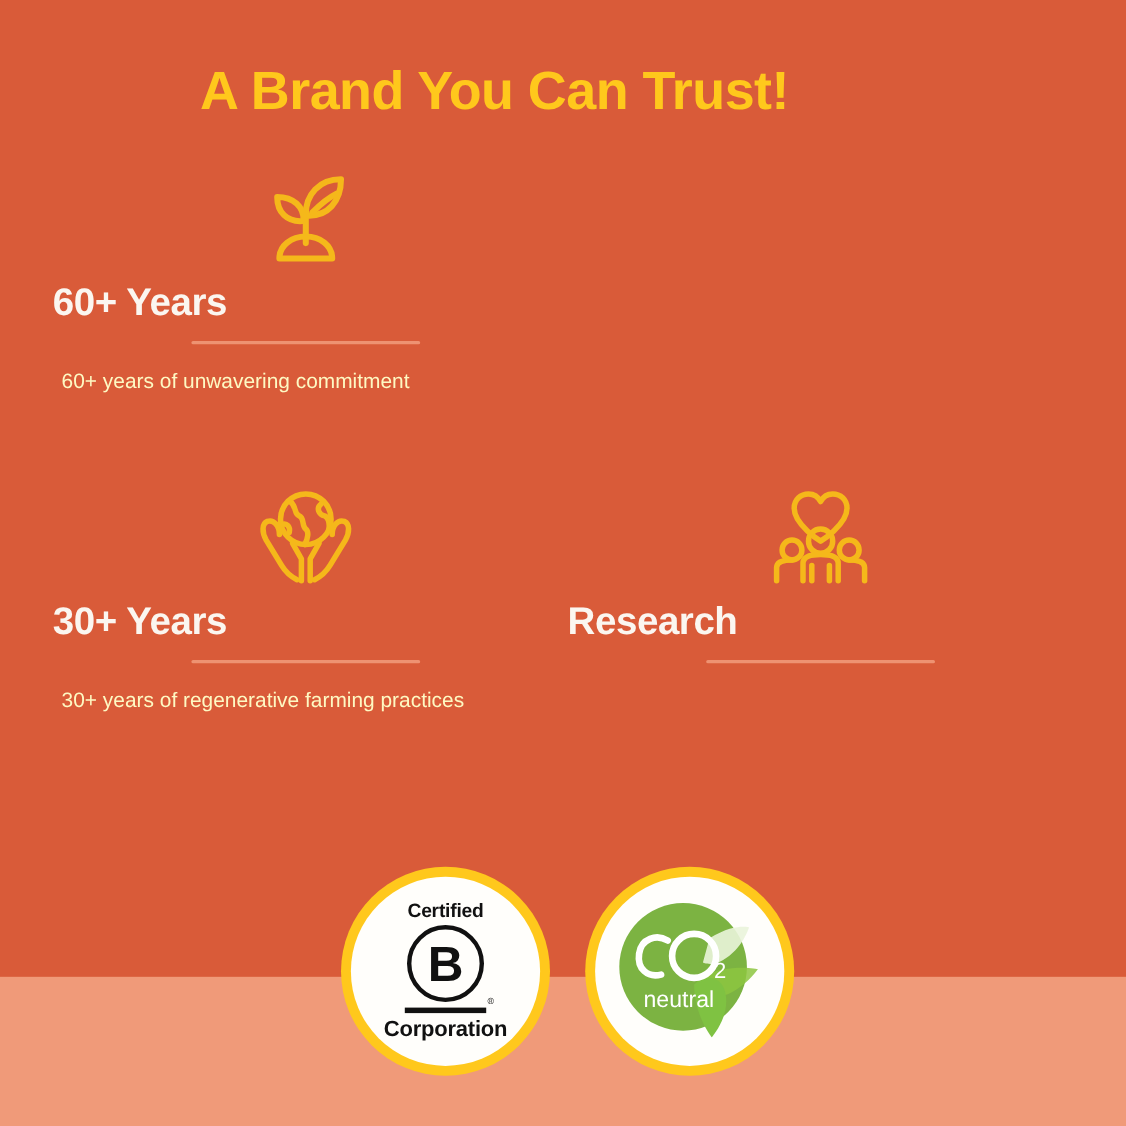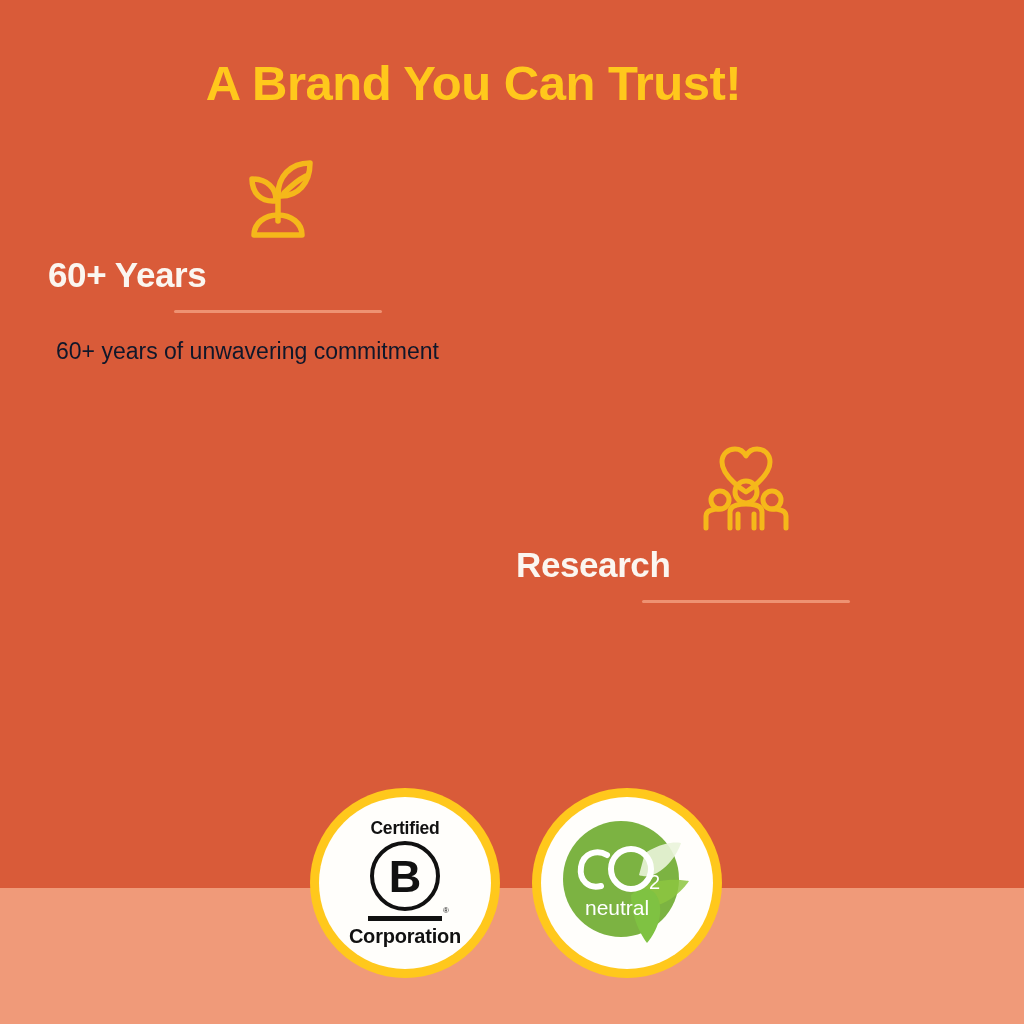--- a/index.html
+++ b/index.html
@@ -38,21 +38,20 @@
     position: absolute;
     left: 0;
     top: 55px;
     width: 899px;
     text-align: center;
     font-size: 49px;
     font-weight: bold;
     letter-spacing: -0.5px;
     color: #FFC81C;
     white-space: nowrap;
-    padding-left: 24px;
   }
 
   
   .features {
     position: absolute;
     left: 0;
     top: 150px;
     width: 1024px;
     height: 620px;
   }
@@ -86,23 +85,23 @@
   }
   .f-rule {
     width: 208px;
     height: 3px;
     background: #EE9272;
     margin: 15px auto 0 auto;
     border-radius: 2px;
   }
   .f-body {
     margin-top: 21px;
-    font-size: 23px;
+    font-size: 19px;
     line-height: 1.5;
-    color: #0f172a;
+    color: #fef9c3;
     padding: 0 8px;
   }
 
   
   .badges {
     position: absolute;
     left: 0;
     top: 788px;
     width: 1024px;
     height: 195px;
@@ -215,20 +214,37 @@
           <path d="M44 45 C 44 33, 35 24, 20 24 C 20 38, 29 47, 43 46 Z"></path>
           <path d="M22 80 C 22 68, 33 60, 46 60 C 59 60, 70 68, 70 80 Z"></path>
         </svg>
       </div>
       <div class="f-heading">60+ Years</div>
       <div class="f-rule"></div>
       <div class="f-body">60+ years of unwavering commitment</div>
     </div>
 
 
+    <div class="feature f-col-left f-row-bottom">
+      <div class="icon-wrap">
+        <svg width="96" height="88" viewBox="0 0 96 88" fill="none" stroke="#F5B81A" stroke-width="5" stroke-linecap="round" stroke-linejoin="round">
+          <circle cx="48" cy="28" r="23"></circle>
+          <path d="M34 12 C 40 17, 37 23, 42 25 C 47 27, 44 34, 48 37 C 51 39, 50 46, 47 51"></path>
+          <path d="M62 14 C 57 18, 60 24, 65 25 C 68 26, 70 31, 69 37"></path>
+          <path d="M26 33 C 31 31, 34 35, 33 40"></path>
+          <path d="M24 42 C 24 34, 19 28, 13 30 C 8 32, 8 40, 12 47 L 26 70 C 29 75, 34 80, 40 83"></path>
+          <path d="M72 42 C 72 34, 77 28, 83 30 C 88 32, 88 40, 84 47 L 70 70 C 67 75, 62 80, 56 83"></path>
+          <path d="M36 50 L 44 64 L 44 84"></path>
+          <path d="M60 50 L 52 64 L 52 84"></path>
+        </svg>
+      </div>
+      <div class="f-heading">30+ Years</div>
+      <div class="f-rule"></div>
+      <div class="f-body">30+ years of regenerative farming practices</div>
+    </div>
 
     <div class="feature f-col-right f-row-bottom">
       <div class="icon-wrap">
         <svg width="100" height="88" viewBox="0 0 100 88" fill="none" stroke="#F5B81A" stroke-width="5" stroke-linecap="round" stroke-linejoin="round">
           <path d="M50 48 C 50 48, 26 33, 26 18 C 26 10, 32 5, 39 5 C 44 5, 48 8, 50 12 C 52 8, 56 5, 61 5 C 68 5, 74 10, 74 18 C 74 33, 50 48, 50 48 Z"></path>
           <circle cx="50" cy="48" r="11"></circle>
           <path d="M34 84 L 34 68 C 34 62, 41 60, 50 60 C 59 60, 66 62, 66 68 L 66 84"></path>
           <path d="M42 84 L 42 70"></path>
           <path d="M58 84 L 58 70"></path>
           <circle cx="24" cy="56" r="9"></circle>

